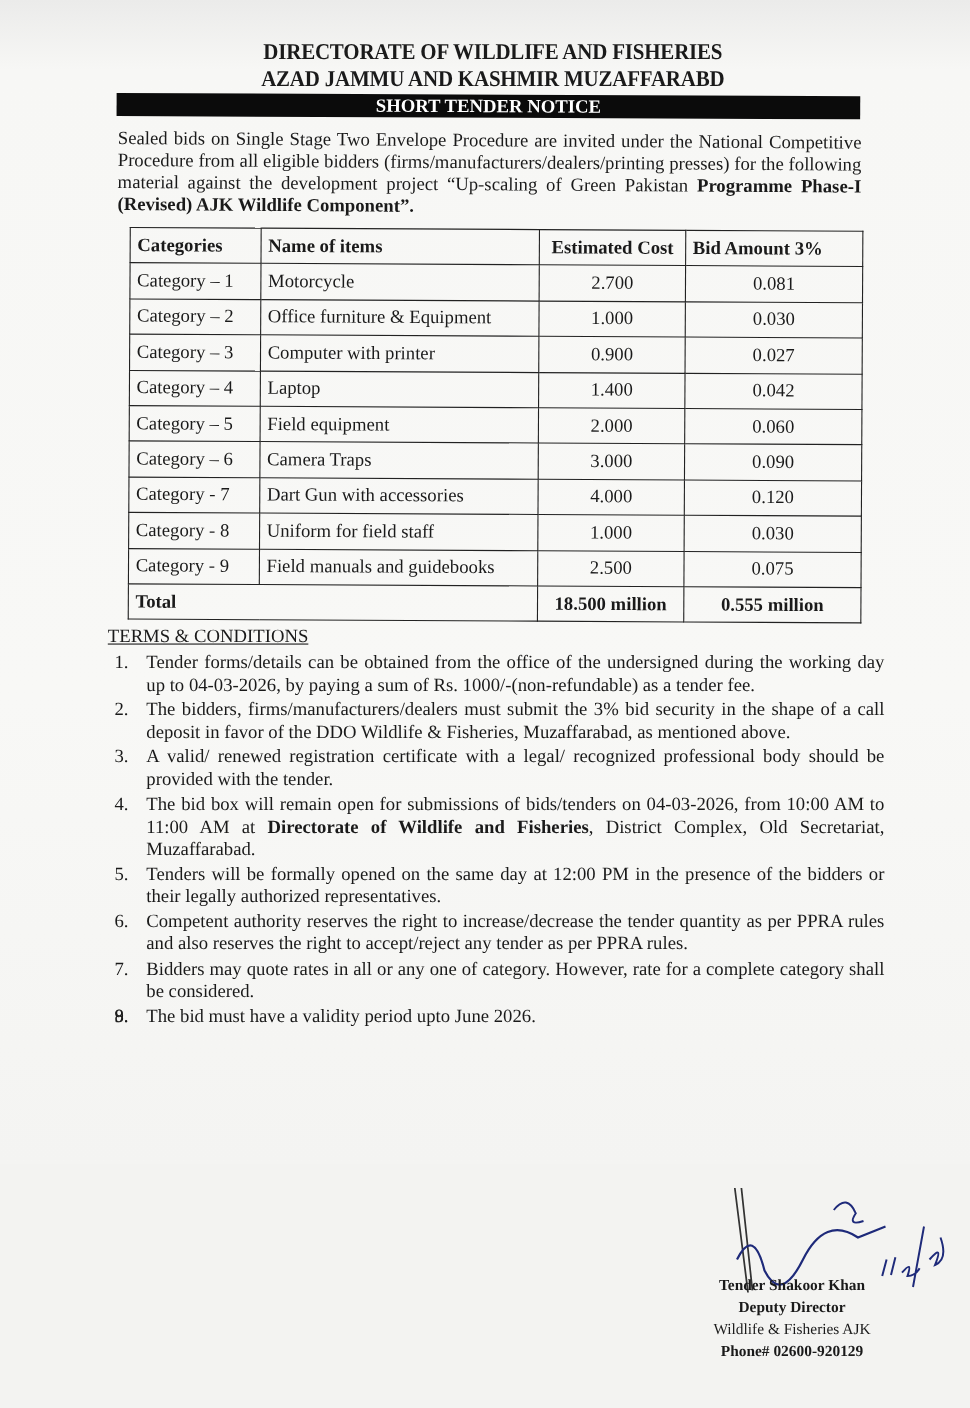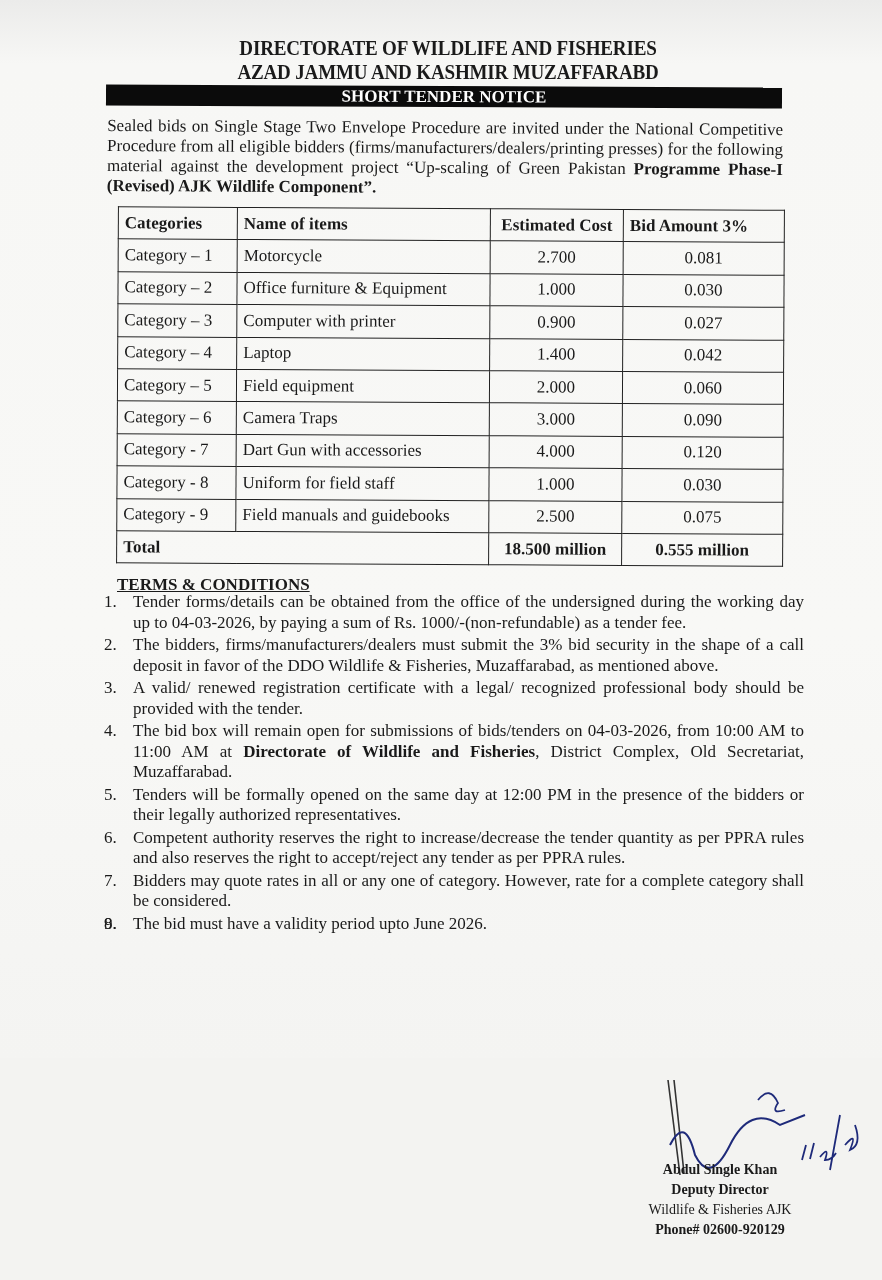--- a/index.html
+++ b/index.html
@@ -41,22 +41,22 @@
     font-weight: normal; text-align: left; vertical-align: middle;
   }
   table.bid-table th { font-weight: bold; }
   table.bid-table .c-cat { width: 106px; }
   table.bid-table .c-name { width: 240px; }
   table.bid-table .c-cost { width: 120px; text-align: center; }
   table.bid-table .c-bid { text-align: center; }
   table.bid-table th.c-bid { text-align: left; }
   table.bid-table tr.total td { font-weight: bold; }
   .terms-title {
-    position: absolute; left: 117px; top: 569px;
-    font-size: 17px; font-weight: bold; text-decoration: underline; margin-top: 6px;
+    position: absolute; left: 98px; top: 569px;
+    font-size: 17px; font-weight: normal; text-decoration: underline;
   }
   ol.terms {
     position: absolute; left: 104px; top: 592px; width: 700px;
     margin: 0; padding: 0; list-style: none;
     font-size: 17px; line-height: 20.5px;
   }
   ol.terms li { position: relative; padding-left: 29px; margin-bottom: 2px; text-align: justify; }
   ol.terms li .num { position: absolute; left: 0; top: 0; }
   .strong { font-weight: bold; }
   .signature {
@@ -170,19 +170,19 @@
   </ol>
 
   <svg class="sig-scribble" viewBox="0 0 230 110">
     <path d="M28 5 L40 100 M34 5 L44 98" stroke="#333" stroke-width="1.6" fill="none"></path>
     <path d="M30 70 Q45 40 55 80 Q70 110 90 70 Q110 30 140 50 L165 40" stroke="#1e2a7a" stroke-width="2" fill="none"></path>
     <path d="M118 25 Q130 10 138 28 Q130 40 145 35" stroke="#1e2a7a" stroke-width="1.8" fill="none"></path>
     <path d="M162 85 L166 70 M170 84 L174 68 M180 82 Q190 70 185 85 Q192 85 196 78 M200 40 L190 95 M205 70 Q218 55 210 75 Q222 70 215 50" stroke="#1e2a7a" stroke-width="1.8" fill="none"></path>
   </svg>
 
   <div class="signature">
-    <div class="name">Abdul Single Khan</div>
+    <div class="name">Tender Shakoor Khan</div>
     <div class="title">Deputy Director</div>
     <div class="org">Wildlife &amp; Fisheries AJK</div>
     <div class="phone">Phone# 02600-920129</div>
   </div>
 
 </div>
 
 </body></html>

